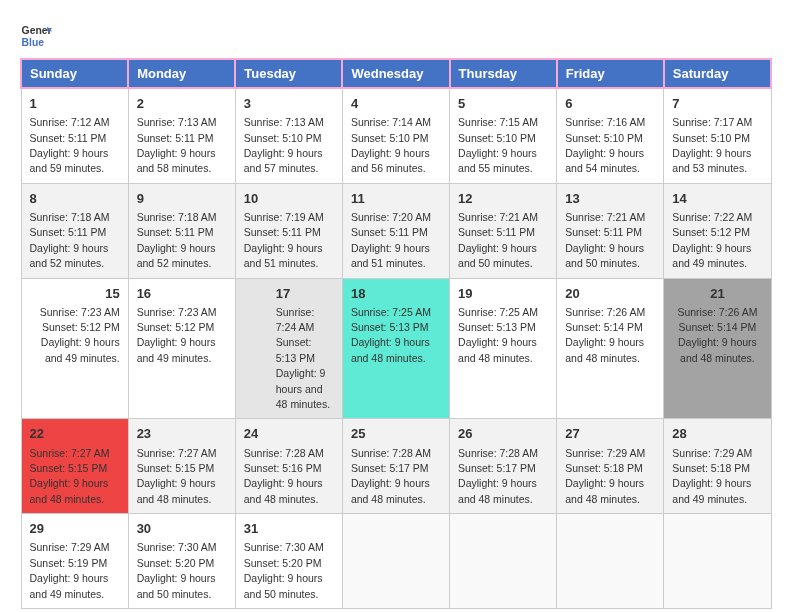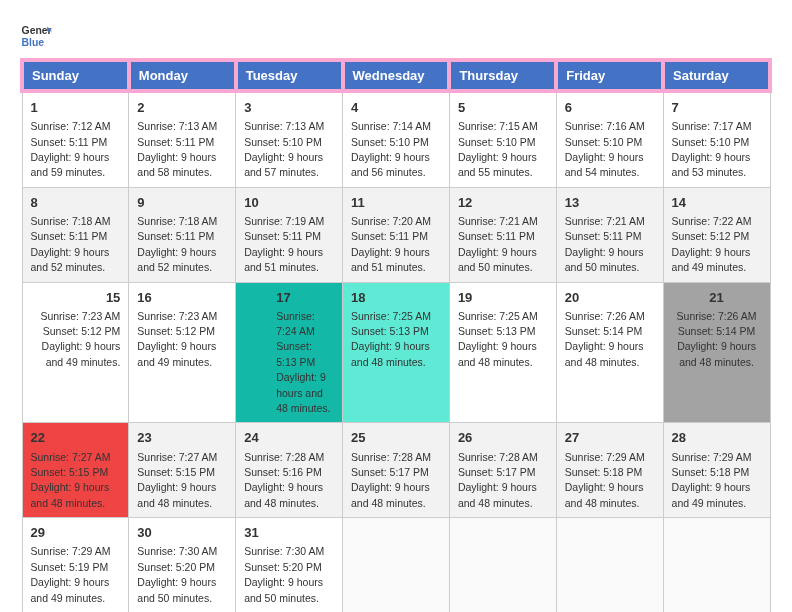--- a/index.html
+++ b/index.html
@@ -44,21 +44,21 @@
       border-collapse: collapse;
       font-size: 11px;
     }
     .calendar th {
       background-color: #4472c4;
       color: #fff;
       text-align: left;
       padding: 6px 8px;
       font-size: 13px;
       font-weight: bold;
-      border: 4px solid #f9a8d4;
+      border: 2px solid #f9a8d4;
     }
     .calendar td {
       vertical-align: top;
       padding: 6px 8px;
       border: 1px solid #ccc;
       width: 14.28%;
       background: #fff;
       min-height: 80px;
       color: #333;
       line-height: 1.4;
@@ -176,21 +176,21 @@
       </tr>
       <tr>
         <td style="background: rgb(255, 255, 255); text-align: right;">
         <span class="day-number">15</span>
         <span class="day-info">Sunrise: 7:23 AM<br>Sunset: 5:12 PM<br>Daylight: 9 hours and 49 minutes.</span>
       </td>
         <td style="background: rgb(255, 255, 255);">
         <span class="day-number">16</span>
         <span class="day-info">Sunrise: 7:23 AM<br>Sunset: 5:12 PM<br>Daylight: 9 hours and 49 minutes.</span>
       </td>
-        <td style="background: #14b8a6; padding-left: 40px;">
+        <td style="background: #e5e5e5; padding-left: 40px;">
         <span class="day-number">17</span>
         <span class="day-info">Sunrise: 7:24 AM<br>Sunset: 5:13 PM<br>Daylight: 9 hours and 48 minutes.</span>
       </td>
         <td style="background: #5eead4;">
         <span class="day-number">18</span>
         <span class="day-info">Sunrise: 7:25 AM<br>Sunset: 5:13 PM<br>Daylight: 9 hours and 48 minutes.</span>
       </td>
         <td style="background: rgb(255, 255, 255);">
         <span class="day-number">19</span>
         <span class="day-info">Sunrise: 7:25 AM<br>Sunset: 5:13 PM<br>Daylight: 9 hours and 48 minutes.</span>

